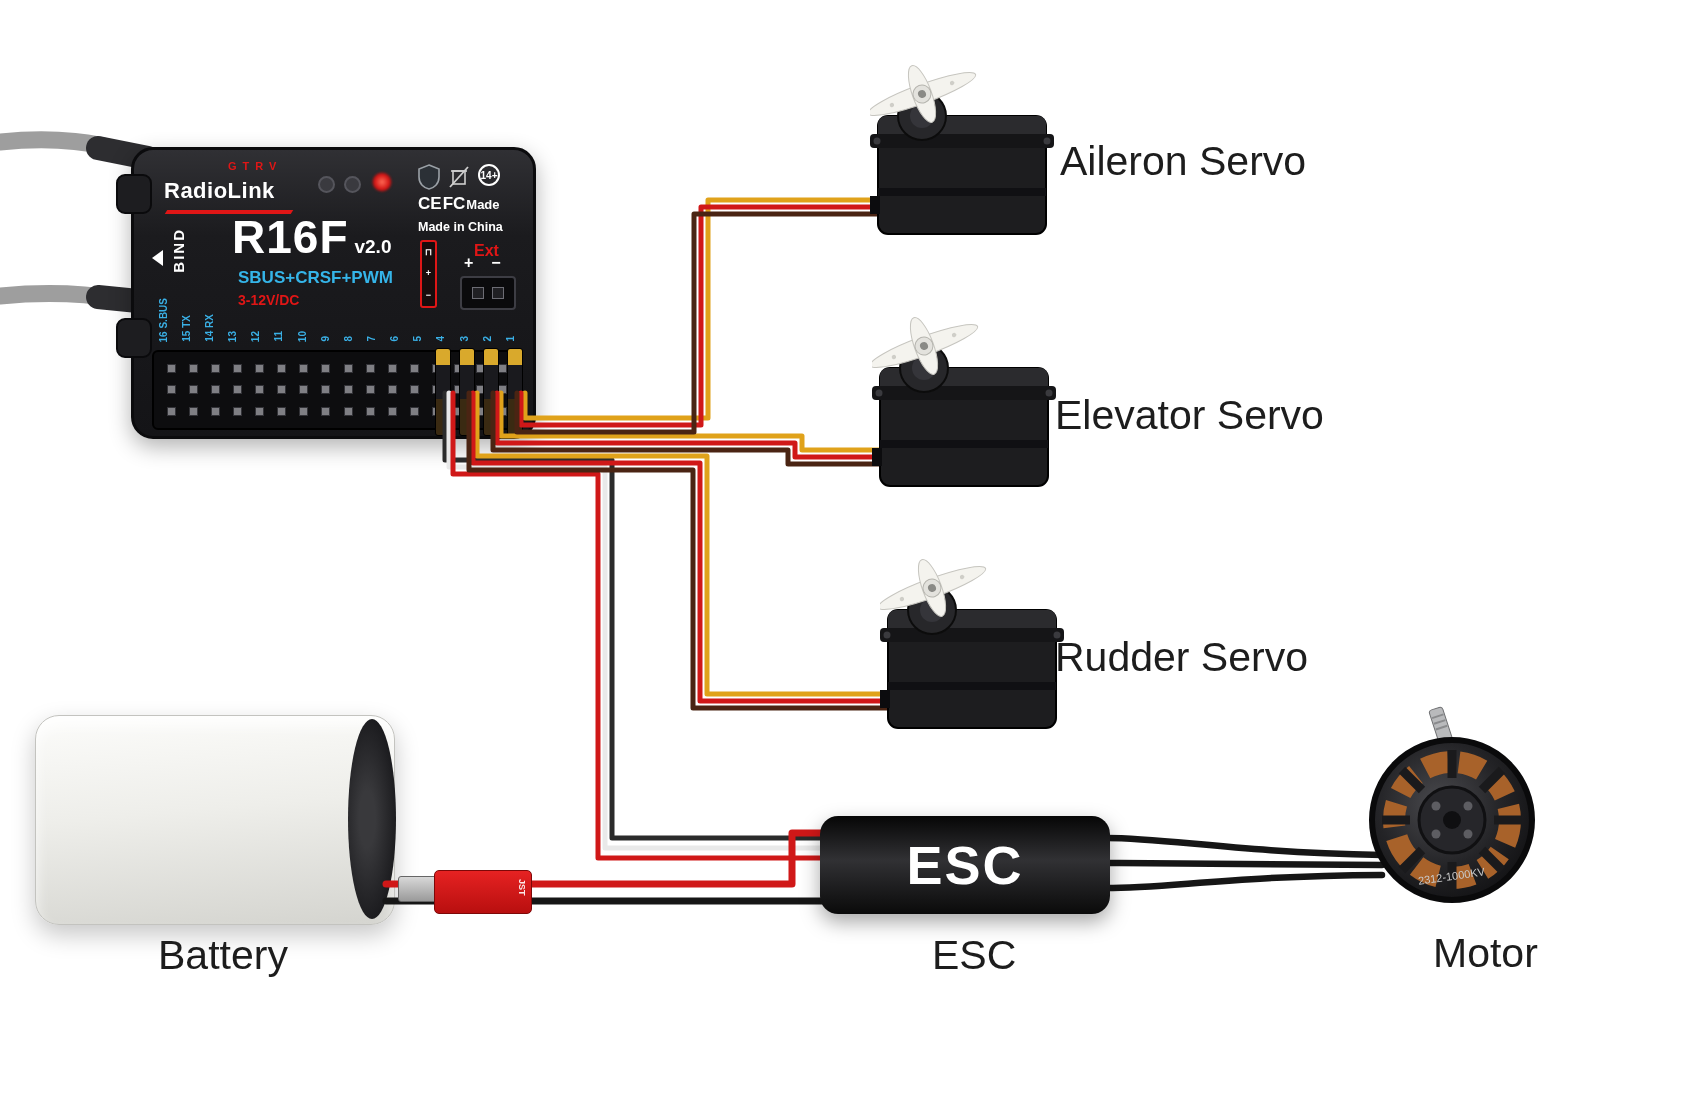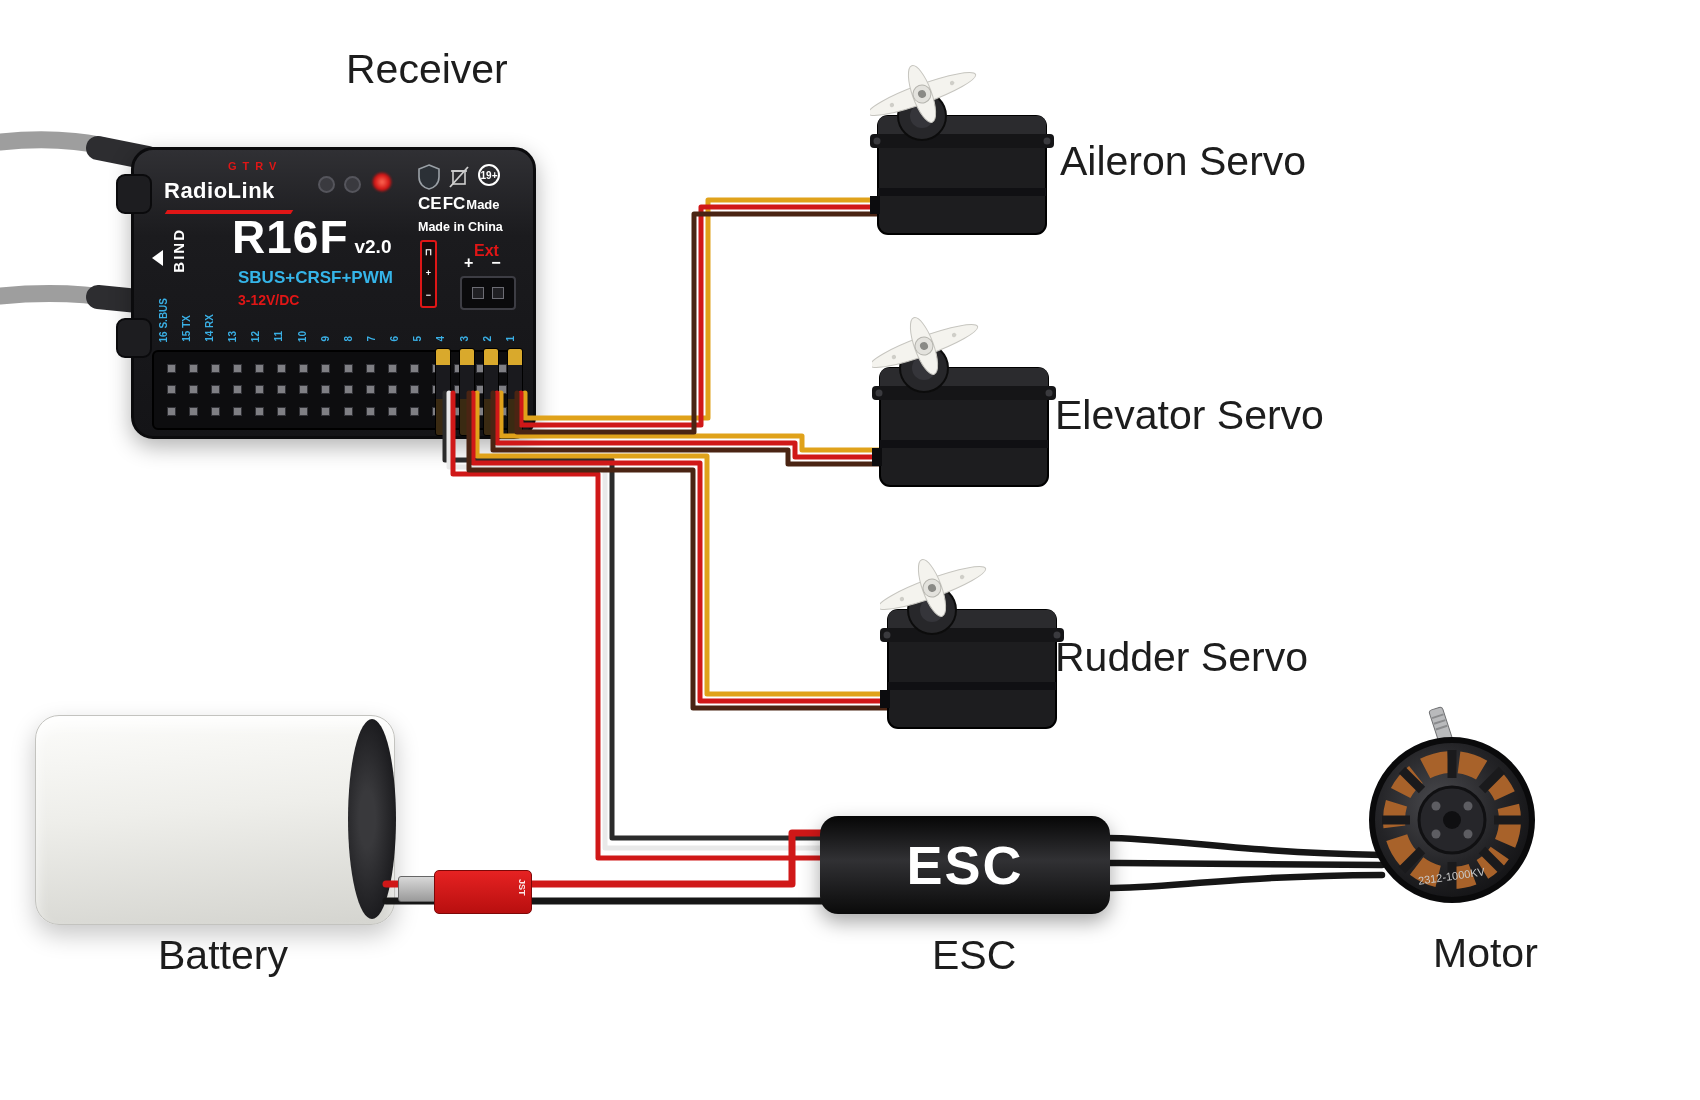--- a/index.html
+++ b/index.html
@@ -153,21 +153,21 @@
     <div class="rx-bind-tri"></div>
 
     <svg class="abs" style="left:284px;top:14px;" width="22" height="26">
       <path d="M11,1 L21,5 L21,13 C21,20 16,24 11,25 C6,24 1,20 1,13 L1,5 Z" fill="#2b3036" stroke="#9aa0a6" stroke-width="1.6"></path>
     </svg>
     <svg class="abs" style="left:314px;top:14px;" width="22" height="26">
       <rect x="5" y="7" width="12" height="13" fill="none" stroke="#cfcfcf" stroke-width="1.6"></rect>
       <line x1="3" y1="7" x2="19" y2="7" stroke="#cfcfcf" stroke-width="1.6"></line>
       <line x1="2" y1="23" x2="20" y2="3" stroke="#cfcfcf" stroke-width="1.8"></line>
     </svg>
-    <div class="age-circle">19+</div>
+    <div class="age-circle">14+</div>
     <div class="rx-cert-row">
       <span style="font-size:17px;">CE</span>
       <span style="font-size:17px;">FC</span>
       <span style="font-size:13px;">Made</span>
     </div>
     <div class="rx-madein">Made in China</div>
 
     <div class="rx-ext">Ext</div>
     <div class="rx-ext-signs">
       <span>+</span>
@@ -346,21 +346,20 @@
     <circle cx="94" cy="120" r="33" fill="#26262a" stroke="#101012" stroke-width="3"></circle>
     <circle cx="94" cy="120" r="9" fill="#0f0f11"></circle>
     <circle cx="78" cy="106" r="4.5" fill="#5d5d62"></circle>
     <circle cx="110" cy="106" r="4.5" fill="#5d5d62"></circle>
     <circle cx="78" cy="134" r="4.5" fill="#5d5d62"></circle>
     <circle cx="110" cy="134" r="4.5" fill="#5d5d62"></circle>
     <text x="94" y="180" text-anchor="middle" font-size="11" fill="#c9c9c9" font-family="Liberation Sans, sans-serif" transform="rotate(-8 94 180)">2312-1000KV</text>
   </svg>
 
   
-  <div class="big-label" style="left:346px;top:46px;">Receiver</div>
   <div class="big-label" style="left:1060px;top:138px;">Aileron Servo</div>
   <div class="big-label" style="left:1055px;top:392px;">Elevator Servo</div>
   <div class="big-label" style="left:1055px;top:634px;">Rudder Servo</div>
   <div class="big-label" style="left:158px;top:932px;">Battery</div>
   <div class="big-label" style="left:932px;top:932px;">ESC</div>
   <div class="big-label" style="left:1385px;top:930px;margin-left:48px;">Motor</div>
 
 </div>
 
 </body></html>

